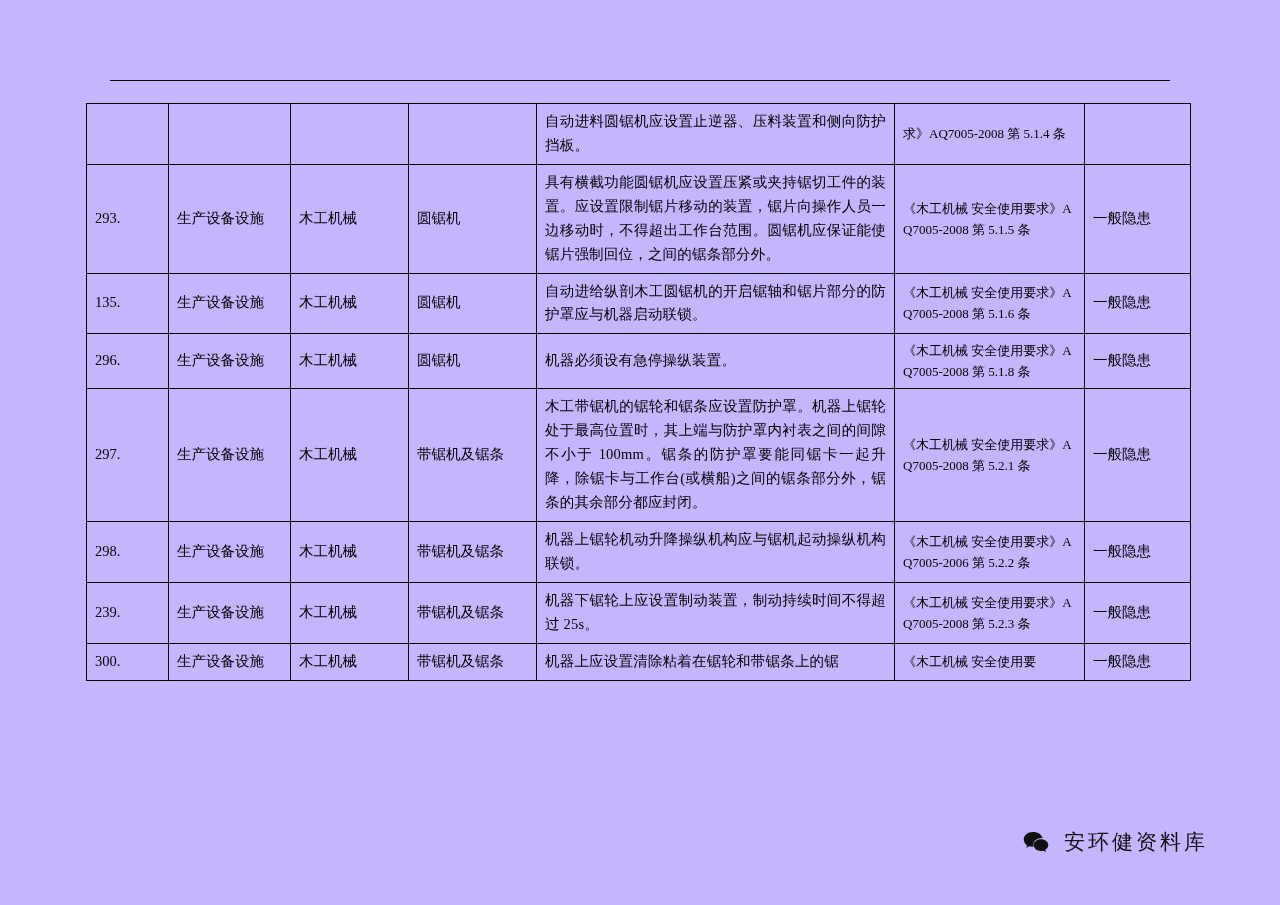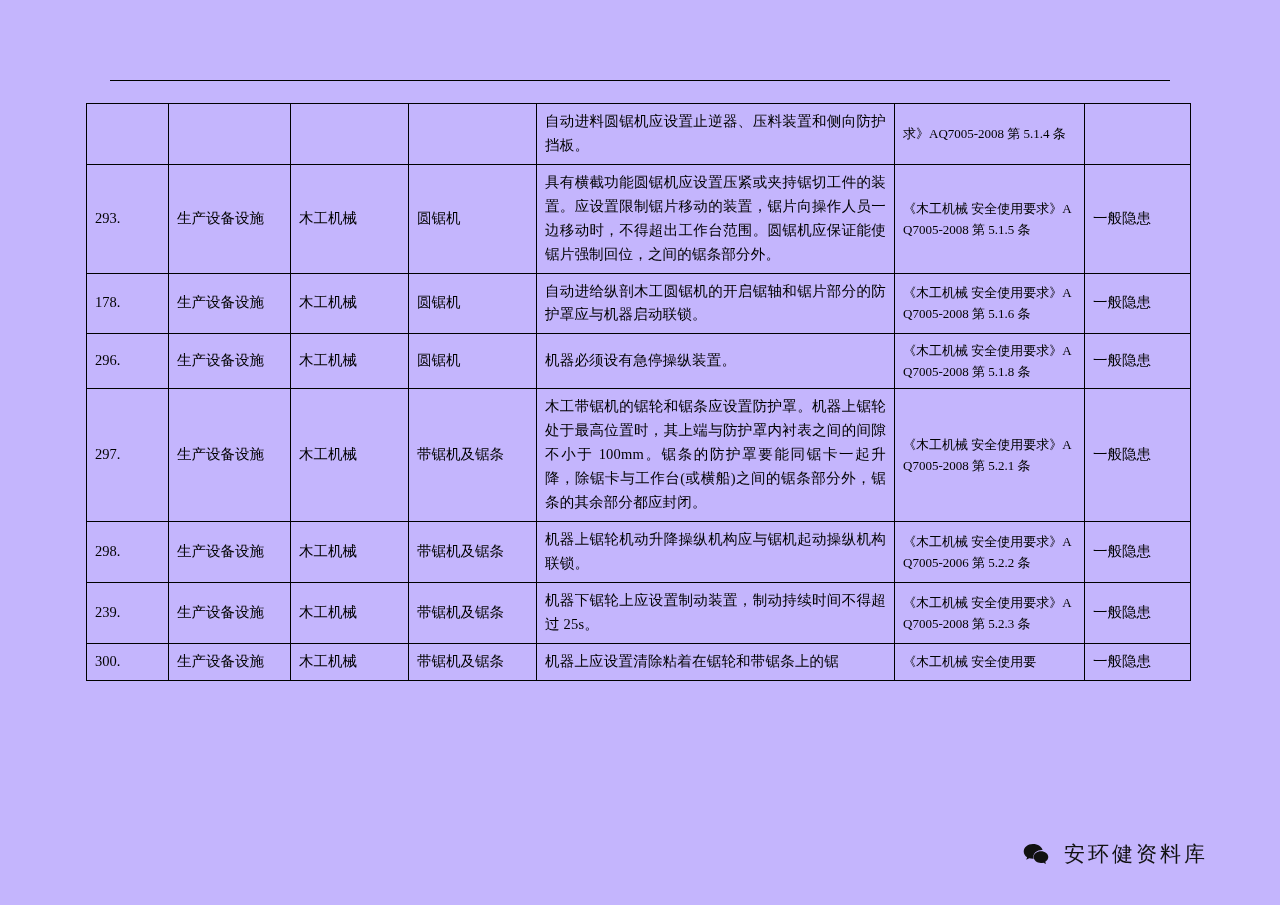--- a/index.html
+++ b/index.html
@@ -71,21 +71,21 @@
     letter-spacing: 0px;
     line-height: 1.62;
   }
   
   tr.row-cut td {
     border-top: 1px solid #000;
   }
   .footer-logo {
     position: absolute;
     right: 72px;
-    bottom: 36px;
+    bottom: 48px;
     display: flex;
     align-items: center;
     gap: 13px;
   }
   .logo-mark {
     width: 30px;
     height: 30px;
     display: block;
   }
   .logo-text {
@@ -126,21 +126,21 @@
         <tr>
           <td class="no">293.</td>
           <td class="cat">生产设备设施</td>
           <td class="type">木工机械</td>
           <td class="item">圆锯机</td>
           <td class="desc">具有横截功能圆锯机应设置压紧或夹持锯切工件的装置。应设置限制锯片移动的装置，锯片向操作人员一边移动时，不得超出工作台范围。圆锯机应保证能使锯片强制回位，之间的锯条部分外。</td>
           <td class="std">《木工机械 安全使用要求》AQ7005-2008 第 5.1.5 条</td>
           <td class="level">一般隐患</td>
         </tr>
         <tr>
-          <td class="no">178.</td>
+          <td class="no">135.</td>
           <td class="cat">生产设备设施</td>
           <td class="type">木工机械</td>
           <td class="item">圆锯机</td>
           <td class="desc">自动进给纵剖木工圆锯机的开启锯轴和锯片部分的防护罩应与机器启动联锁。</td>
           <td class="std">《木工机械 安全使用要求》AQ7005-2008 第 5.1.6 条</td>
           <td class="level">一般隐患</td>
         </tr>
         <tr>
           <td class="no">296.</td>
           <td class="cat">生产设备设施</td>

